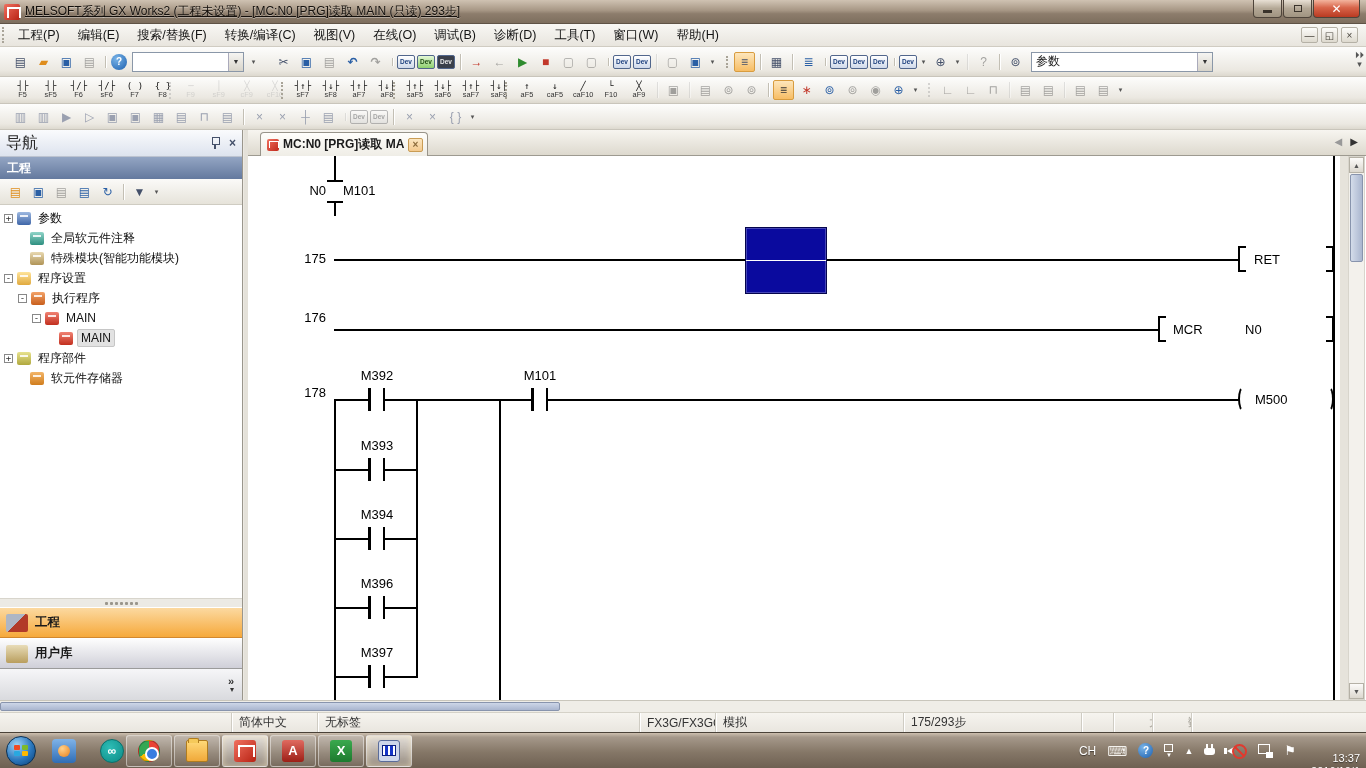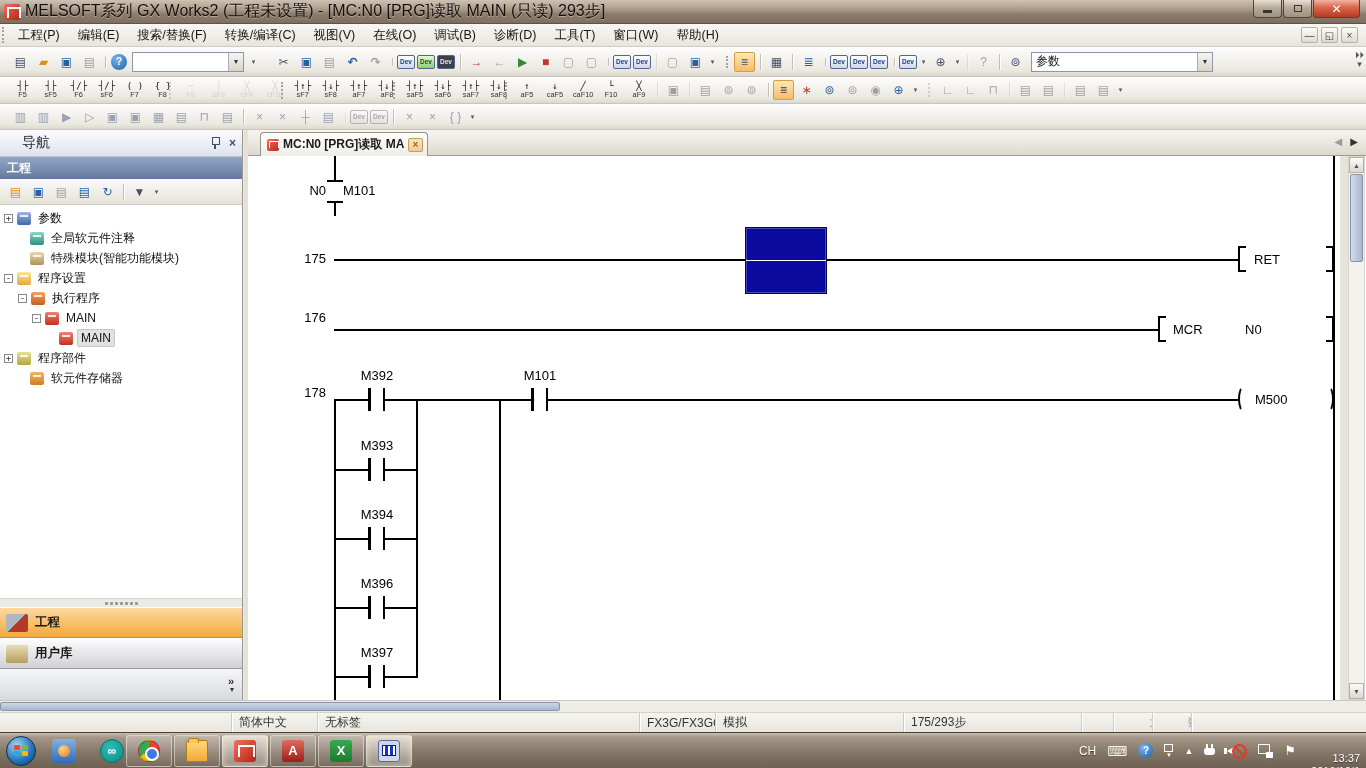--- a/index.html
+++ b/index.html
@@ -7,21 +7,21 @@
   body { font-family:"Liberation Sans","DejaVu Sans",sans-serif; background:#ece9e2; position:relative; font-size:12px; }
 
   
   #titlebar { position:absolute; left:0; top:0; width:1366px; height:24px;
     background:linear-gradient(180deg,#cfc2b2 0%,#a79785 45%,#8d7d6c 60%,#7d6e5e 100%);
     border-bottom:1px solid #5f5346; display:flex; align-items:center; }
   .appicon { width:16px; height:16px; margin:0 5px 0 4px; border-radius:2px;
     background:linear-gradient(135deg,#f0705f,#b82213); position:relative; flex:0 0 auto; }
   .appicon::after { content:""; position:absolute; left:3px; top:3px; width:10px; height:9px;
     border-left:2px solid #fff; border-right:2px solid #fff; border-top:2px solid #fff; }
-  #title-text { font-size:16px; color:#14100c; white-space:nowrap; text-shadow:0 1px 0 rgba(255,255,255,.35); }
+  #title-text { font-size:12px; color:#14100c; white-space:nowrap; text-shadow:0 1px 0 rgba(255,255,255,.35);text-decoration:underline; }
   .wincaps { position:absolute; right:6px; top:0; display:flex; }
   .wcap { height:18px; border:1px solid #4e443a; border-top:none; display:flex; align-items:center; justify-content:center;
     background:linear-gradient(#e8e0d4,#b3a795 50%,#a09481); color:#3a332b; font-weight:bold; border-radius:0 0 4px 4px; margin-left:1px; }
   .wcap.min,.wcap.max { width:29px; }
   .wcap.close { width:47px; background:linear-gradient(#f3b49e,#d8654a 45%,#b93a22); color:#fff; }
   .wcap .bar { width:9px; height:3px; background:#3a332b; margin-top:6px; }
   .wcap .rst { width:8px; height:7px; border:1.5px solid #3a332b; background:transparent; }
   .wcap.close span{ font-size:12px; }
 
   
@@ -66,21 +66,21 @@
   .lkb .s { font-family:"DejaVu Sans Mono",monospace; font-size:9px; line-height:10px; color:#111; white-space:nowrap; }
   .lkb .k { font-size:8px; line-height:8px; color:#333; transform:scale(.92); }
   .lkb.dis .s,.lkb.dis .k{ color:#aaa; }
 
   
   #workspace { position:absolute; left:0; top:130px; width:1366px; height:570px; background:#ece9e2; }
 
   
   #nav { position:absolute; left:0; top:0; width:243px; height:570px; background:#f2f1ec; border-right:1px solid #9a968c; display:flex; flex-direction:column; }
   #nav-header { height:27px; background:linear-gradient(#fafbfd,#dde3ee); border-bottom:1px solid #bcc3d0; display:flex; align-items:center; padding:0 6px; }
-  #nav-title { flex:1; font-size:14px; color:#2a2a2a;margin-left:16px; }
+  #nav-title { flex:1; font-size:16px; color:#2a2a2a; }
   .pinic { width:12px; height:12px; position:relative; margin-right:8px; }
   .pinic::before { content:""; position:absolute; left:3px; top:0; width:6px; height:6px; border:1.5px solid #44506a; }
   .pinic::after { content:""; position:absolute; left:5.5px; top:7px; width:1.5px; height:5px; background:#44506a; }
   .navx { font-size:12px; font-weight:bold; color:#44506a; }
   #nav-section { height:22px; background:linear-gradient(#93a5c3,#64799e); color:#fff; font-size:12px; font-weight:bold; display:flex; align-items:center; padding-left:7px; }
   #nav-tools { height:26px; background:linear-gradient(#fbfaf8,#e6e3da); border-bottom:1px solid #cfccc2; display:flex; align-items:center; padding-left:4px; }
   #nav-tree { flex:1; background:#fff; overflow:hidden; padding-top:3px; }
   .trow { height:20px; display:flex; align-items:center; font-size:12px; color:#111; }
   .ex { width:9px; height:9px; border:1px solid #888; background:#fff; font-size:9px; line-height:7px; text-align:center; color:#333; margin-right:4px; flex:0 0 auto; font-family:"DejaVu Sans Mono",monospace; }
   .ex:empty { visibility:hidden; }

